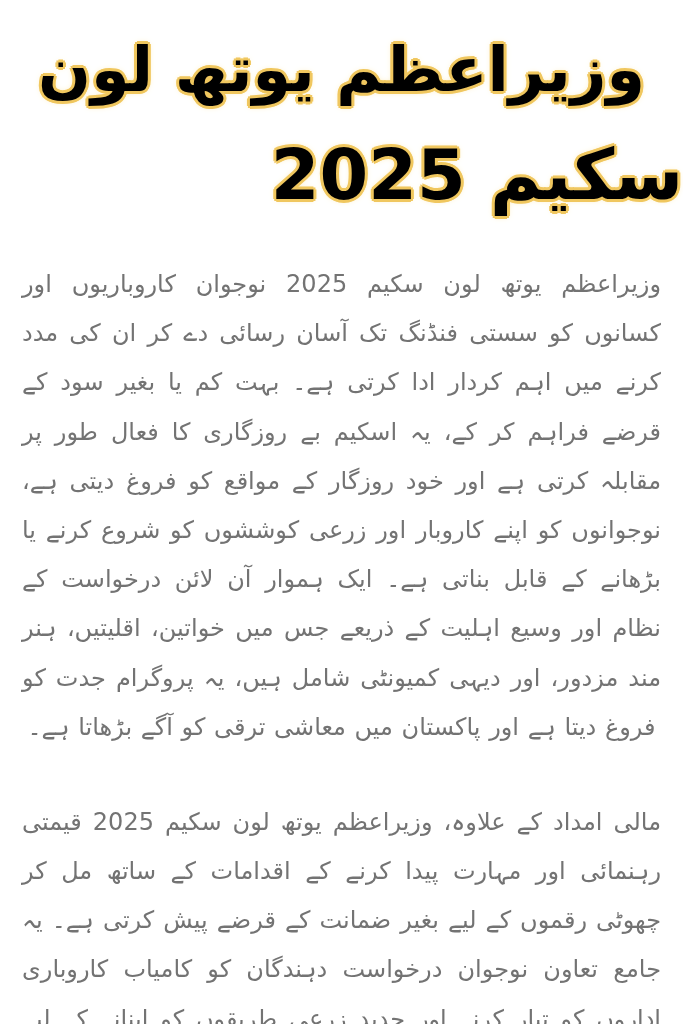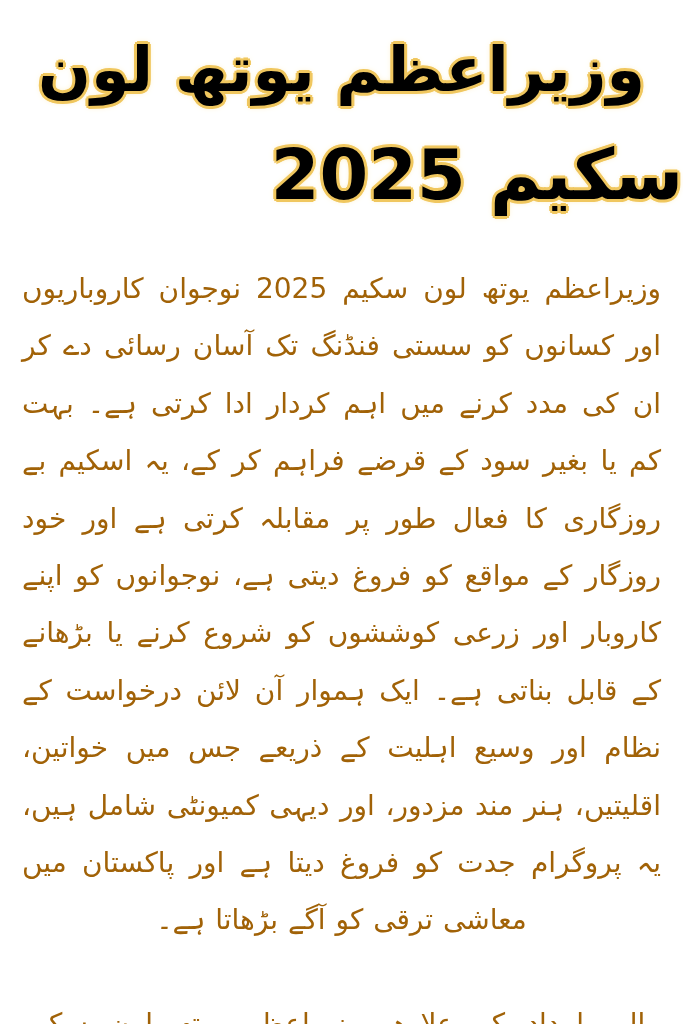--- a/index.html
+++ b/index.html
@@ -49,22 +49,22 @@
     line-height: 1.45;
     letter-spacing: 1px;
     text-align: right;
   }
 
   
   .body-paragraph {
     direction: rtl;
     text-align: justify;
     text-align-last: center;
-    color: #a16207;
-    font-size: 28px;
+    color: #737373;
+    font-size: 24px;
     line-height: 2.05;
     margin: 34px 22px 0 22px;
     word-spacing: 1px;
   }
 
   .body-paragraph + .body-paragraph {
     margin-top: 46px;
   }
 </style>
 </head>

